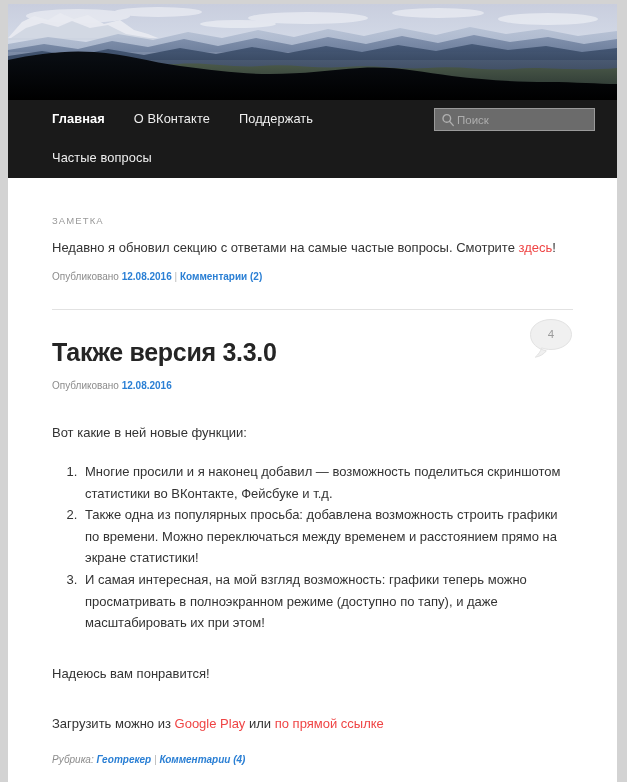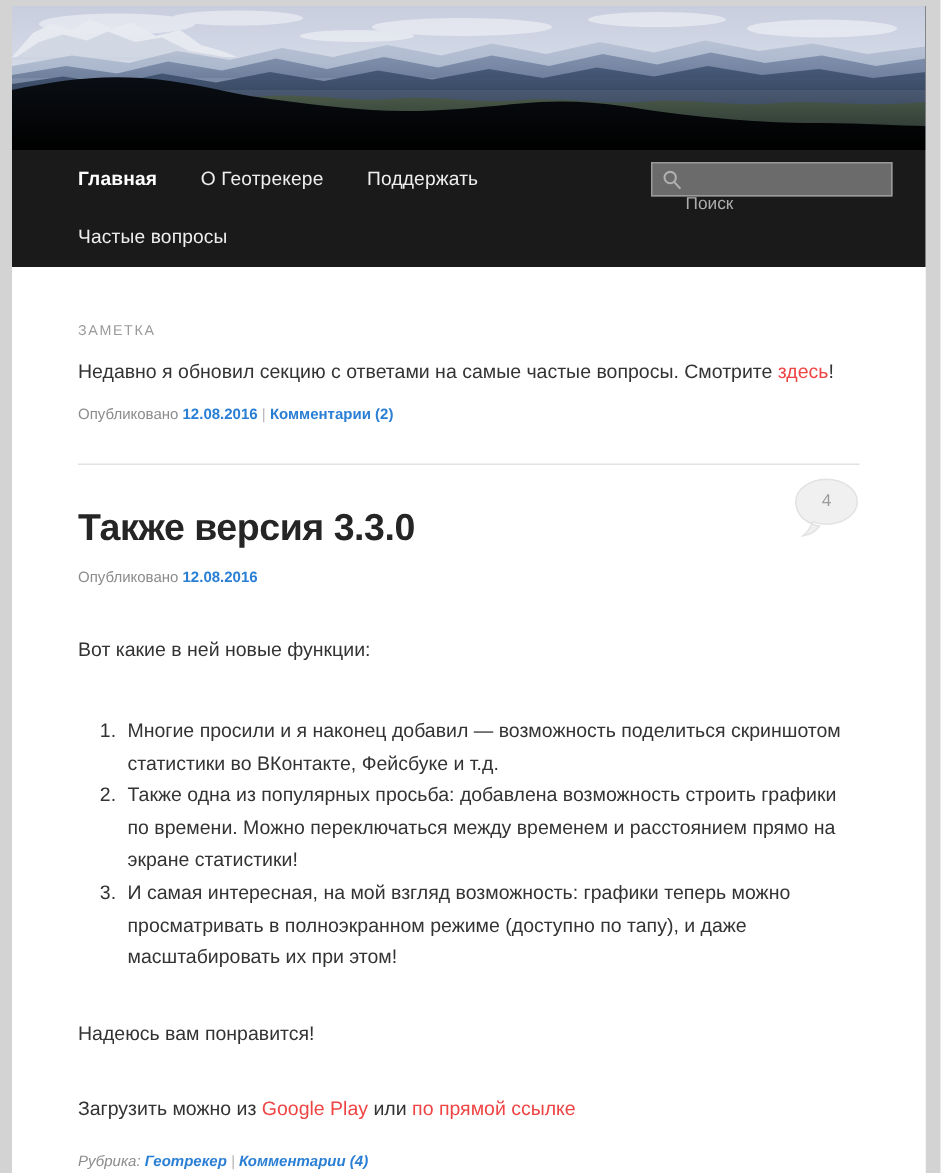--- a/index.html
+++ b/index.html
@@ -80,21 +80,21 @@
   .search-box {
     position: relative;
     width: 161px;
     height: 23px;
     background: #6b6b6b;
     border: 1px solid #9a9a9a;
   }
   .search-input {
     position: absolute;
     left: 22px;
-    top: 16px;
+    top: 0;
     width: 136px;
     height: 21px;
     background: transparent;
     border: none;
     outline: none;
     color: #d8d8d8;
     font-family: "Liberation Sans", sans-serif;
     font-size: 11.5px;
   }
   .search-input::placeholder { color: #adadad; opacity: 1; }
@@ -173,21 +173,21 @@
     height: 32px;
     display: flex;
     align-items: center;
     justify-content: center;
     font-size: 11.5px;
     color: #9b9b9b;
   }
 
   
   ol.features {
-    margin: 33px 0 0 0;
+    margin: 18px 0 0 0;
     padding-left: 29px;
     font-size: 13px;
     color: #333333;
   }
   ol.features li {
     line-height: 1.66;
     margin-bottom: 0;
     padding-left: 4px;
   }
 
@@ -260,21 +260,21 @@
 
         <path d="M0,56 C28,50 56,46 86,48 C118,50 142,58 172,62 C204,66 232,70 262,70
                  C296,70 322,66 352,64 C388,62 412,68 444,72 C478,76 506,78 540,78
                  C568,78 590,80 609,80 L609,96 L0,96 Z" fill="url(#near)"></path>
       </svg>
     </div>
 
     <nav class="navbar">
       <div class="nav-row">
         <a class="nav-item active" href="#">Главная</a>
-        <a class="nav-item" href="#">О Геотрекере</a>
+        <a class="nav-item" href="#">О ВКонтакте</a>
         <a class="nav-item" href="#">Поддержать</a>
 
         <div class="search-wrap">
           <div class="search-box">
             <span class="search-icon">
               <svg viewBox="0 0 14 14">
                 <circle cx="5.8" cy="5.4" r="3.8" fill="none" stroke="#b0b0b0" stroke-width="1.4"></circle>
                 <line x1="8.6" y1="8.4" x2="12.2" y2="12.4" stroke="#b0b0b0" stroke-width="1.4" stroke-linecap="round"></line>
               </svg>
             </span>

